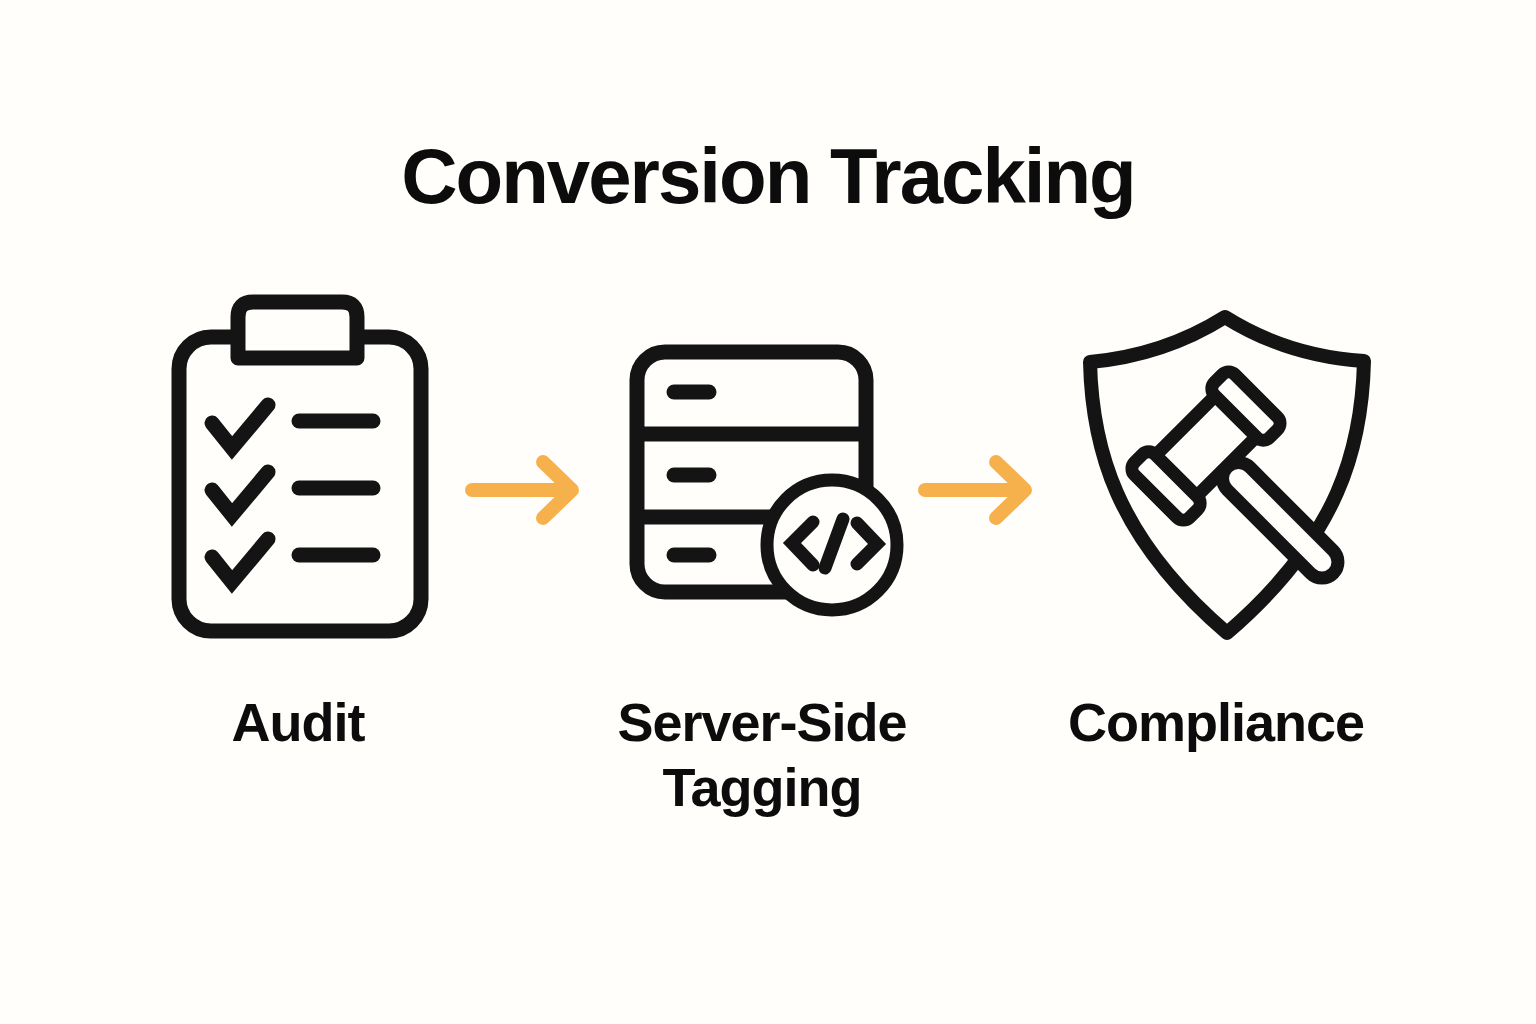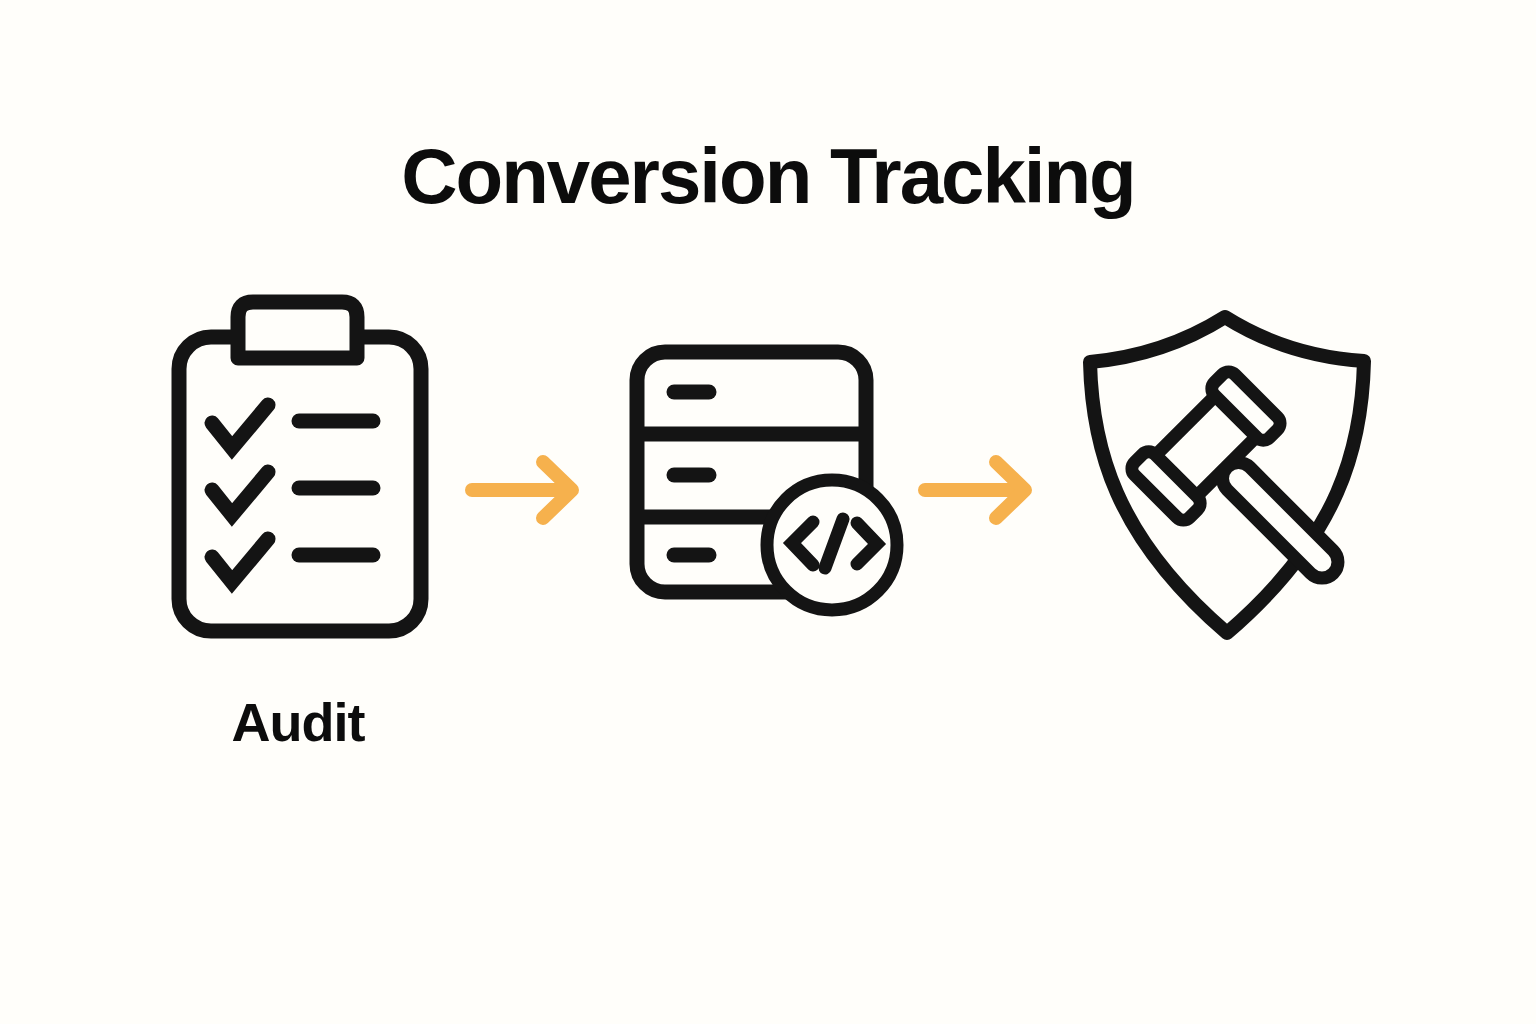--- a/index.html
+++ b/index.html
@@ -92,14 +92,22 @@
       <rect class="inkbg" x="-16" y="30" width="32" height="150" rx="16" stroke-width="13"></rect>
       <rect class="inkbg" x="-52" y="-29" width="104" height="58" rx="4" stroke-width="13"></rect>
       <rect class="inkbg" x="-71" y="-39" width="29" height="78" rx="9" stroke-width="13"></rect>
       <rect class="inkbg" x="42" y="-39" width="29" height="78" rx="9" stroke-width="13"></rect>
     </g>
   </svg>
 
   <div class="step-label" style="left:298px;">
     <span class="line">Audit</span>
   </div>
+  <div class="step-label" style="left:762px;">
+    <span class="line">Server-Side</span>
+    <span class="line">Tagging</span>
+  </div>
+  <div class="step-label" style="left:1216px;">
+    <span class="line">Compliance</span>
+
+  </div>
 
 </div>
 
 </body></html>

